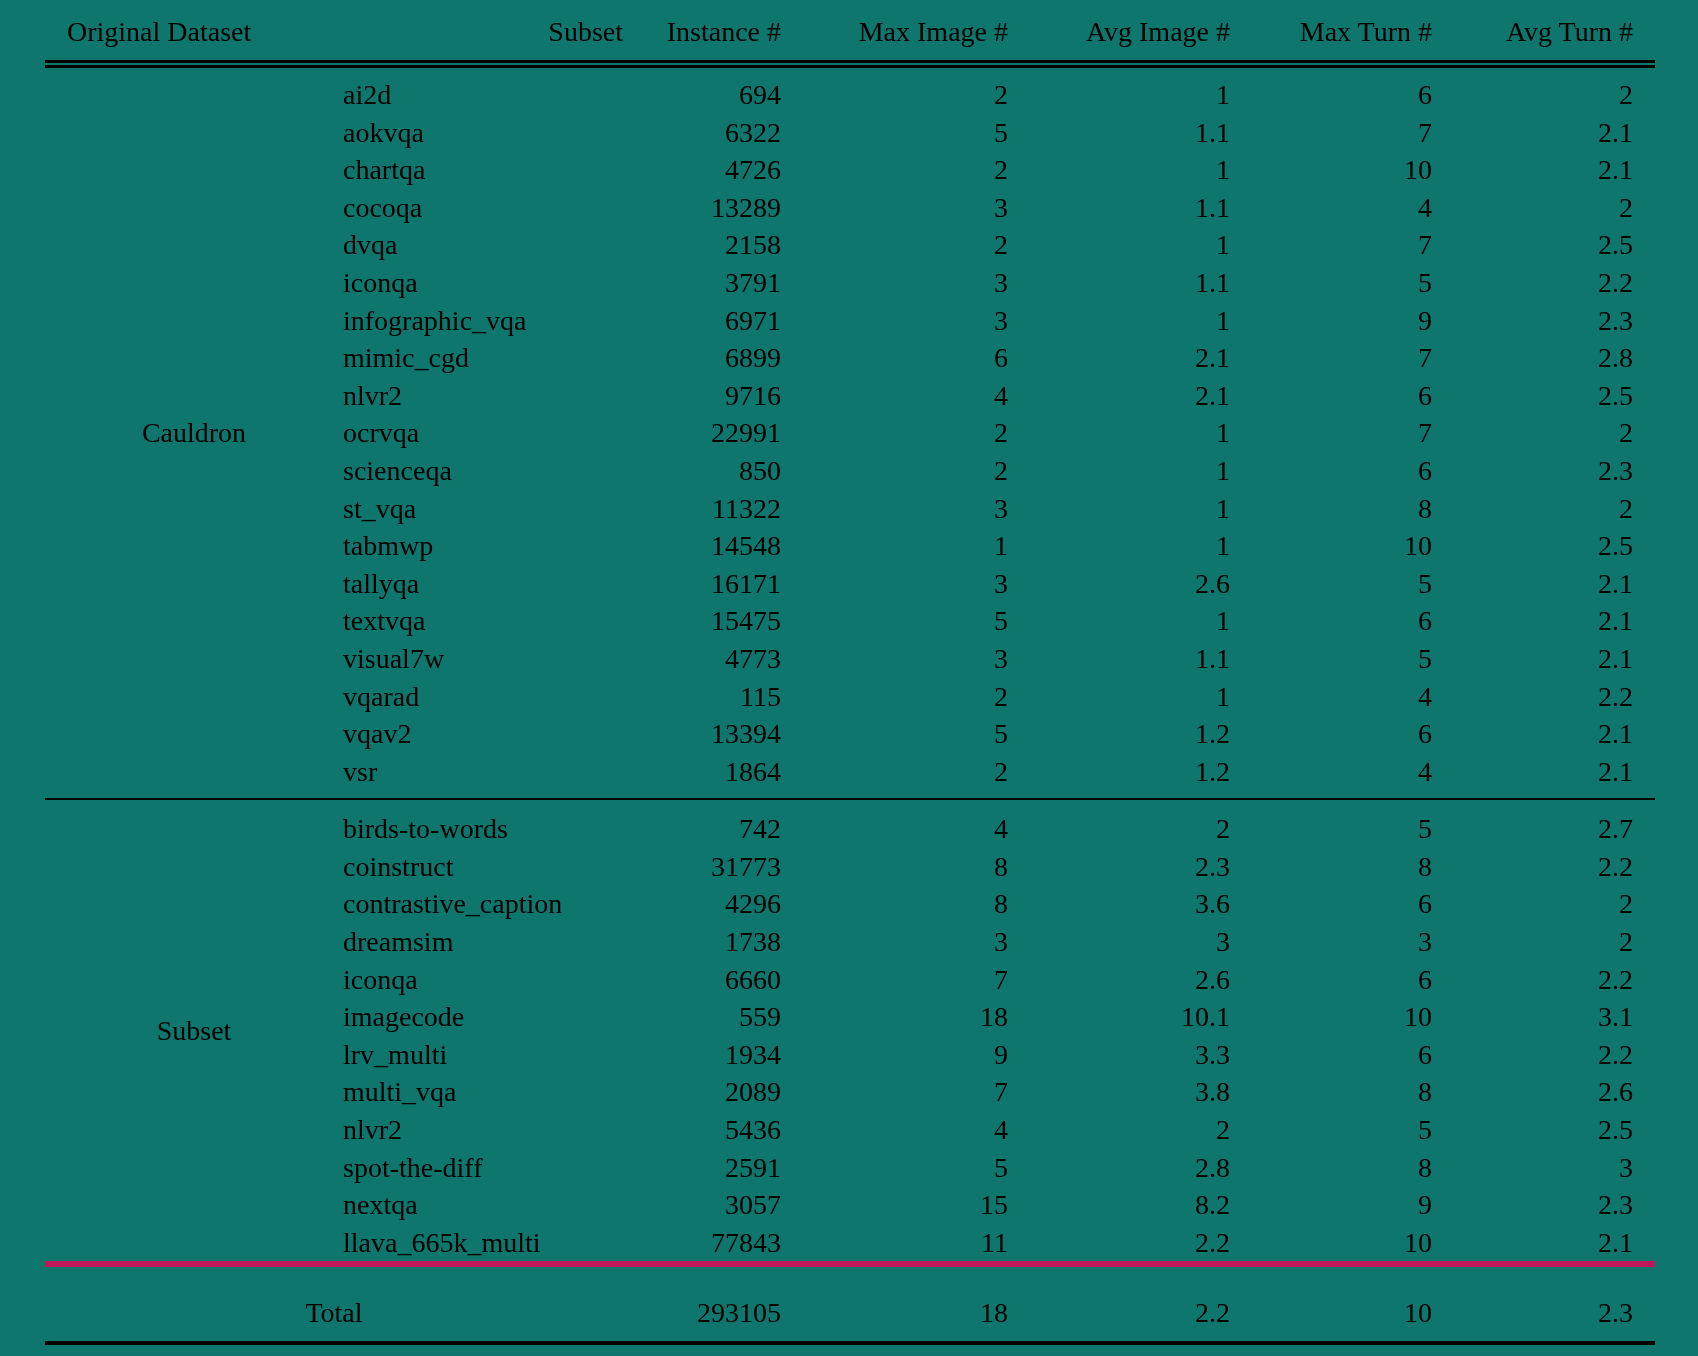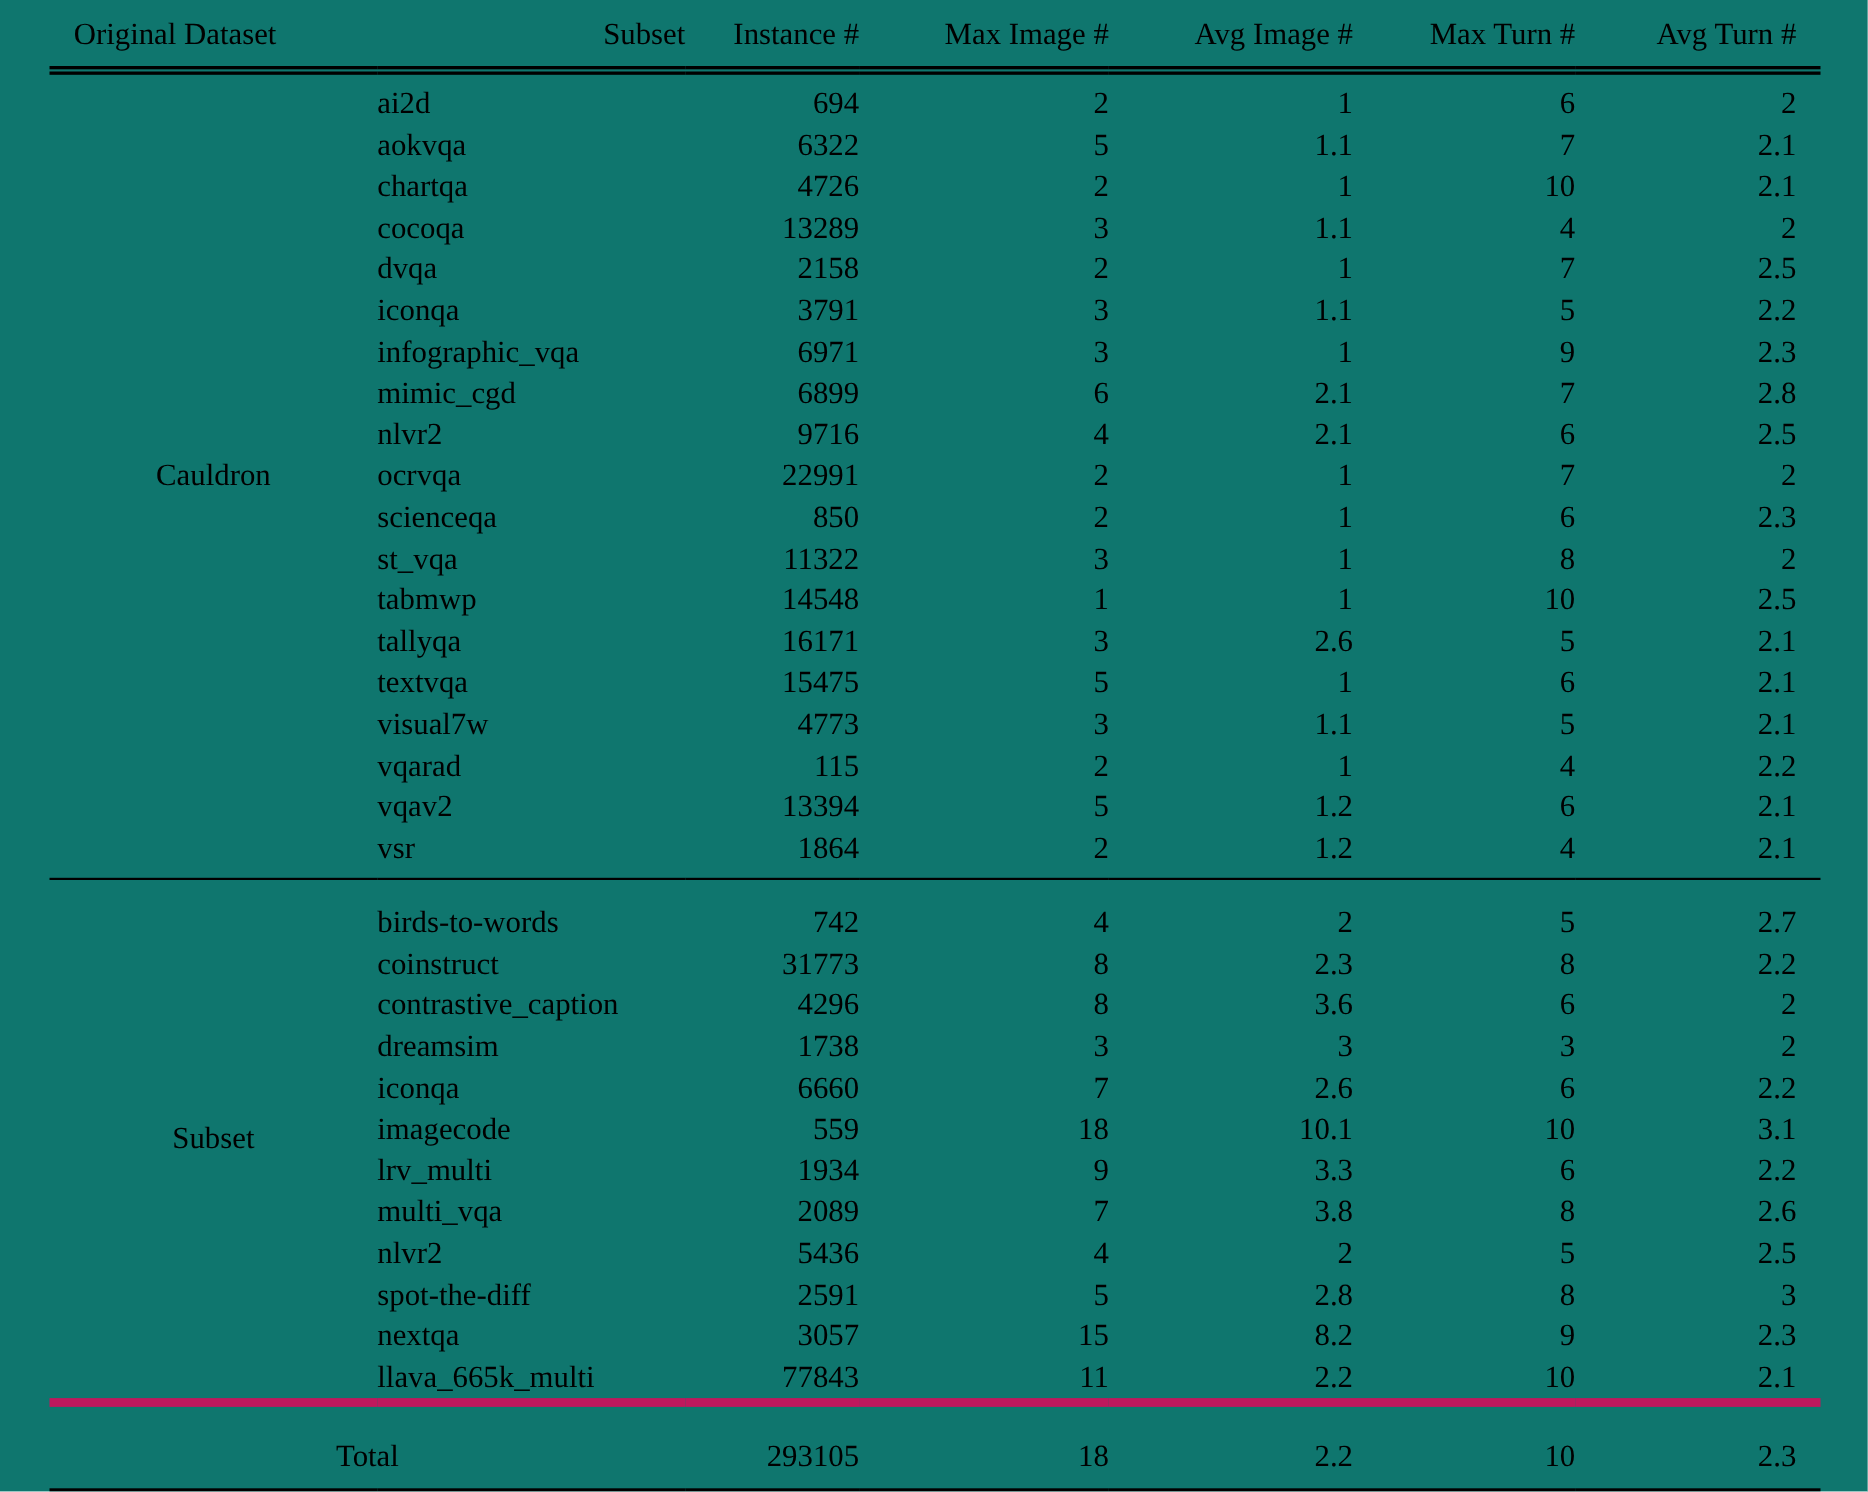--- a/index.html
+++ b/index.html
@@ -37,23 +37,23 @@
   td.subset { text-align: left; white-space: nowrap; overflow: visible; }
   td.dataset-cell {
     text-align: center;
     vertical-align: middle;
     white-space: nowrap;
     margin-top: 48px;
   }
   tr.first-row > td:not(.dataset-cell) { padding-top: 8px; }
   tr.sec-end   > td:not(.dataset-cell) { padding-bottom: 8px; }
   tr.sec-start > td { border-top: 2px solid #000; }
-  tr.sec-start > td:not(.dataset-cell) { padding-top: 20px; }
+  tr.sec-start > td:not(.dataset-cell) { padding-top: 10px; }
   tfoot td {
-    border-top: 8px solid #be185d;
+    border-top: 6px solid #be185d;
     border-bottom: 4px solid #000;
     line-height: 37.6px;
     padding-top: 27px;
     padding-bottom: 9px;
   }
   td.total-label { text-align: center; }
 </style>
 </head>
 <body>
 

